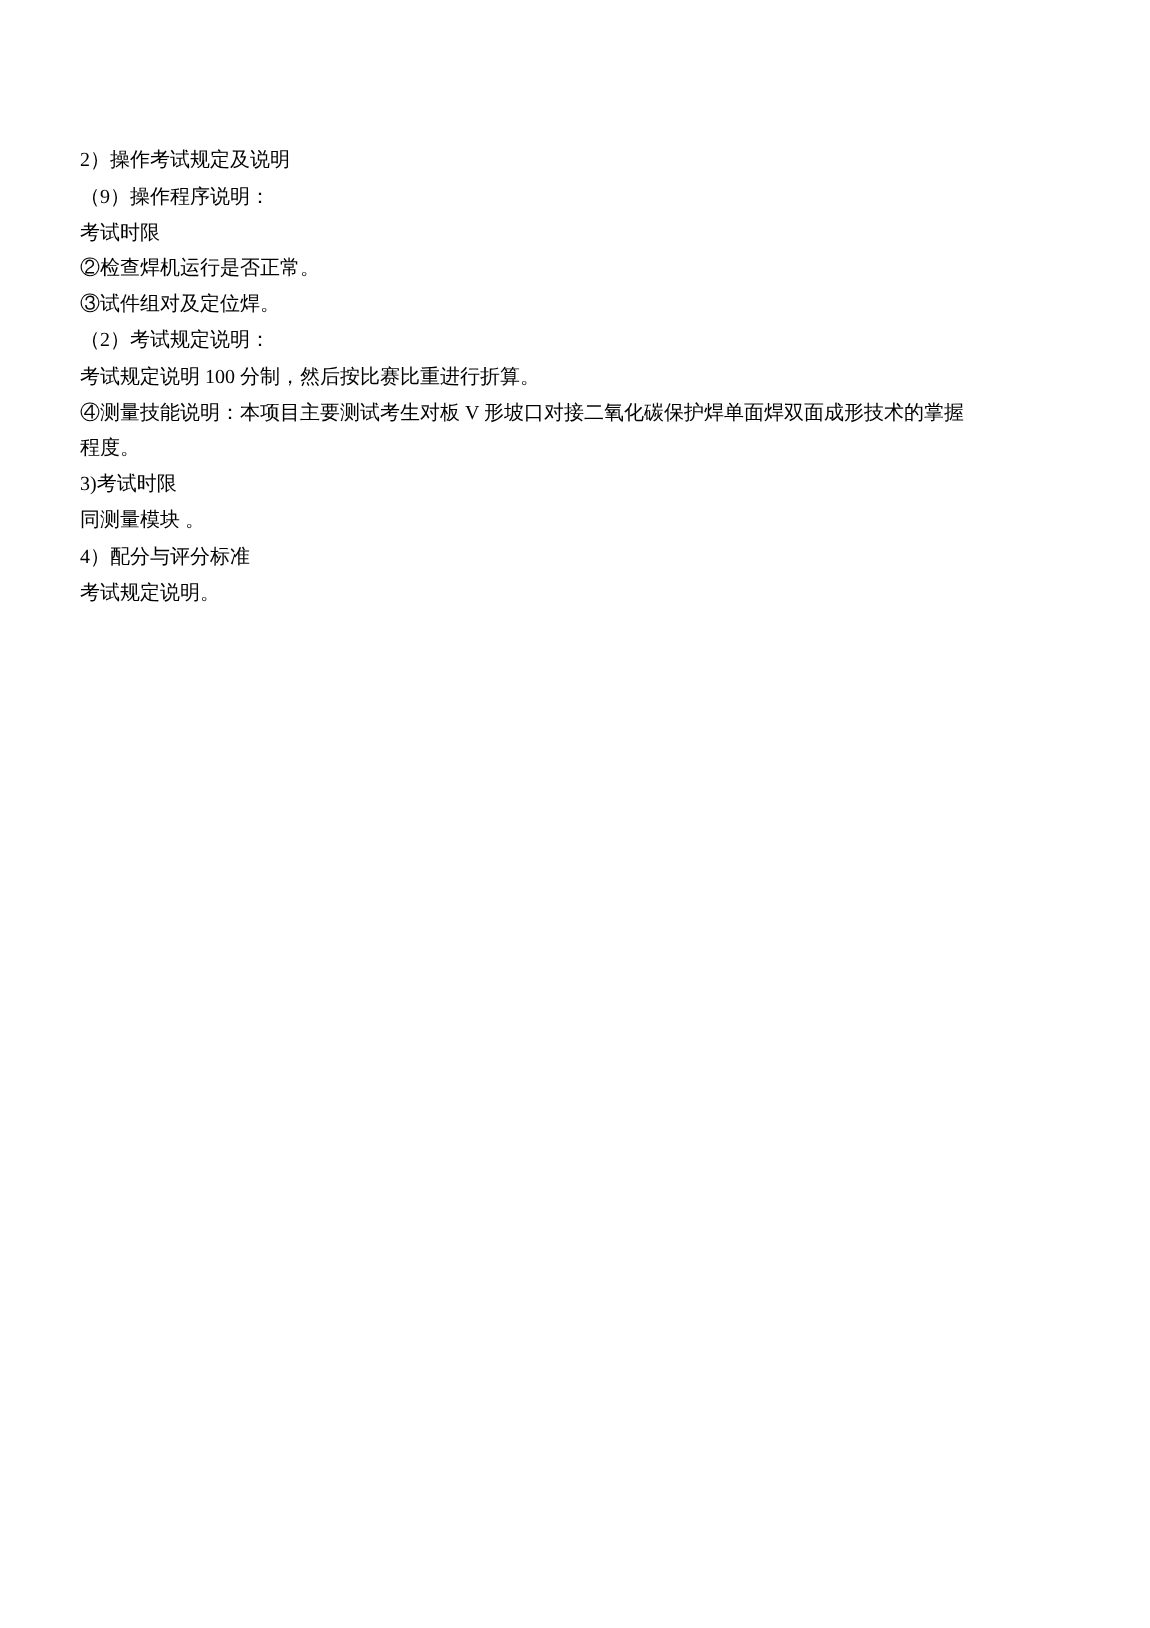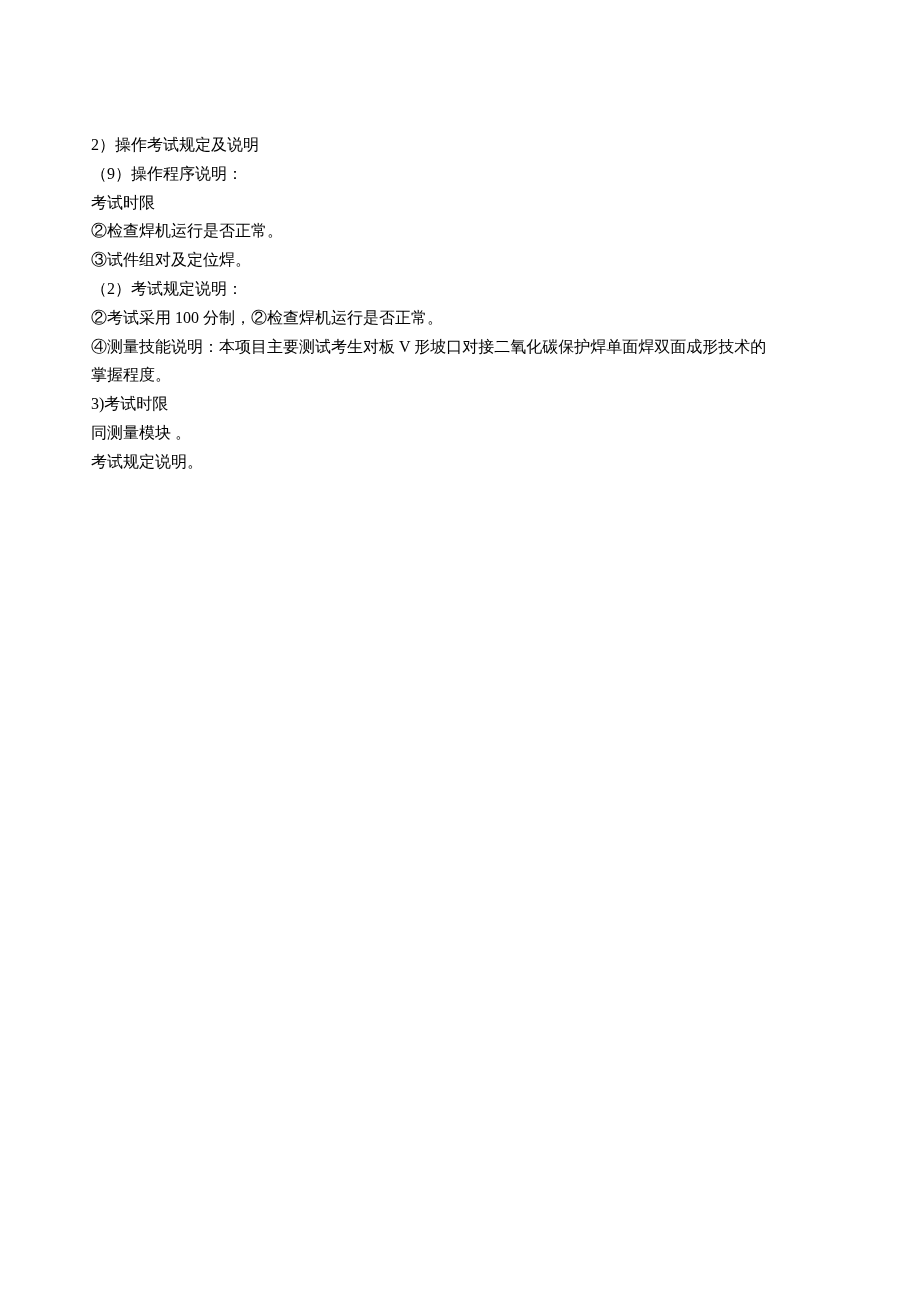--- a/index.html
+++ b/index.html
@@ -7,36 +7,36 @@
     padding: 0;
     width: 920px;
     height: 1302px;
     background: #ffffff;
     font-family: "SimSun", "Songti SC", serif;
     font-size: 16px;
     color: #000000;
     line-height: 1.8;
   }
   .page {
-    padding: 115px 140px 0 91px;
-    margin-top: 16px;
+    padding: 115px 140px 0 64px;
   }
   .line {
     white-space: normal;
     word-break: break-all;
   }
 </style>
 </head>
 <body>
 
 <div class="page">
   <div class="line">2）操作考试规定及说明</div>
   <div class="line">（9）操作程序说明：</div>
   <div class="line">考试时限</div>
   <div class="line">②检查焊机运行是否正常。</div>
   <div class="line">③试件组对及定位焊。</div>
   <div class="line">（2）考试规定说明：</div>
-  <div class="line">②考试采用 100 分制，②检查焊机运行是否正常。</div>
+  <div class="line">考试规定说明 100 分制，然后按比赛比重进行折算。</div>
   <div class="line">④测量技能说明：本项目主要测试考生对板 V 形坡口对接二氧化碳保护焊单面焊双面成形技术的掌握程度。</div>
   <div class="line">3)考试时限</div>
   <div class="line">同测量模块 。</div>
+  <div class="line">4）配分与评分标准</div>
   <div class="line">考试规定说明。</div>
 </div>
 
 </body></html>

